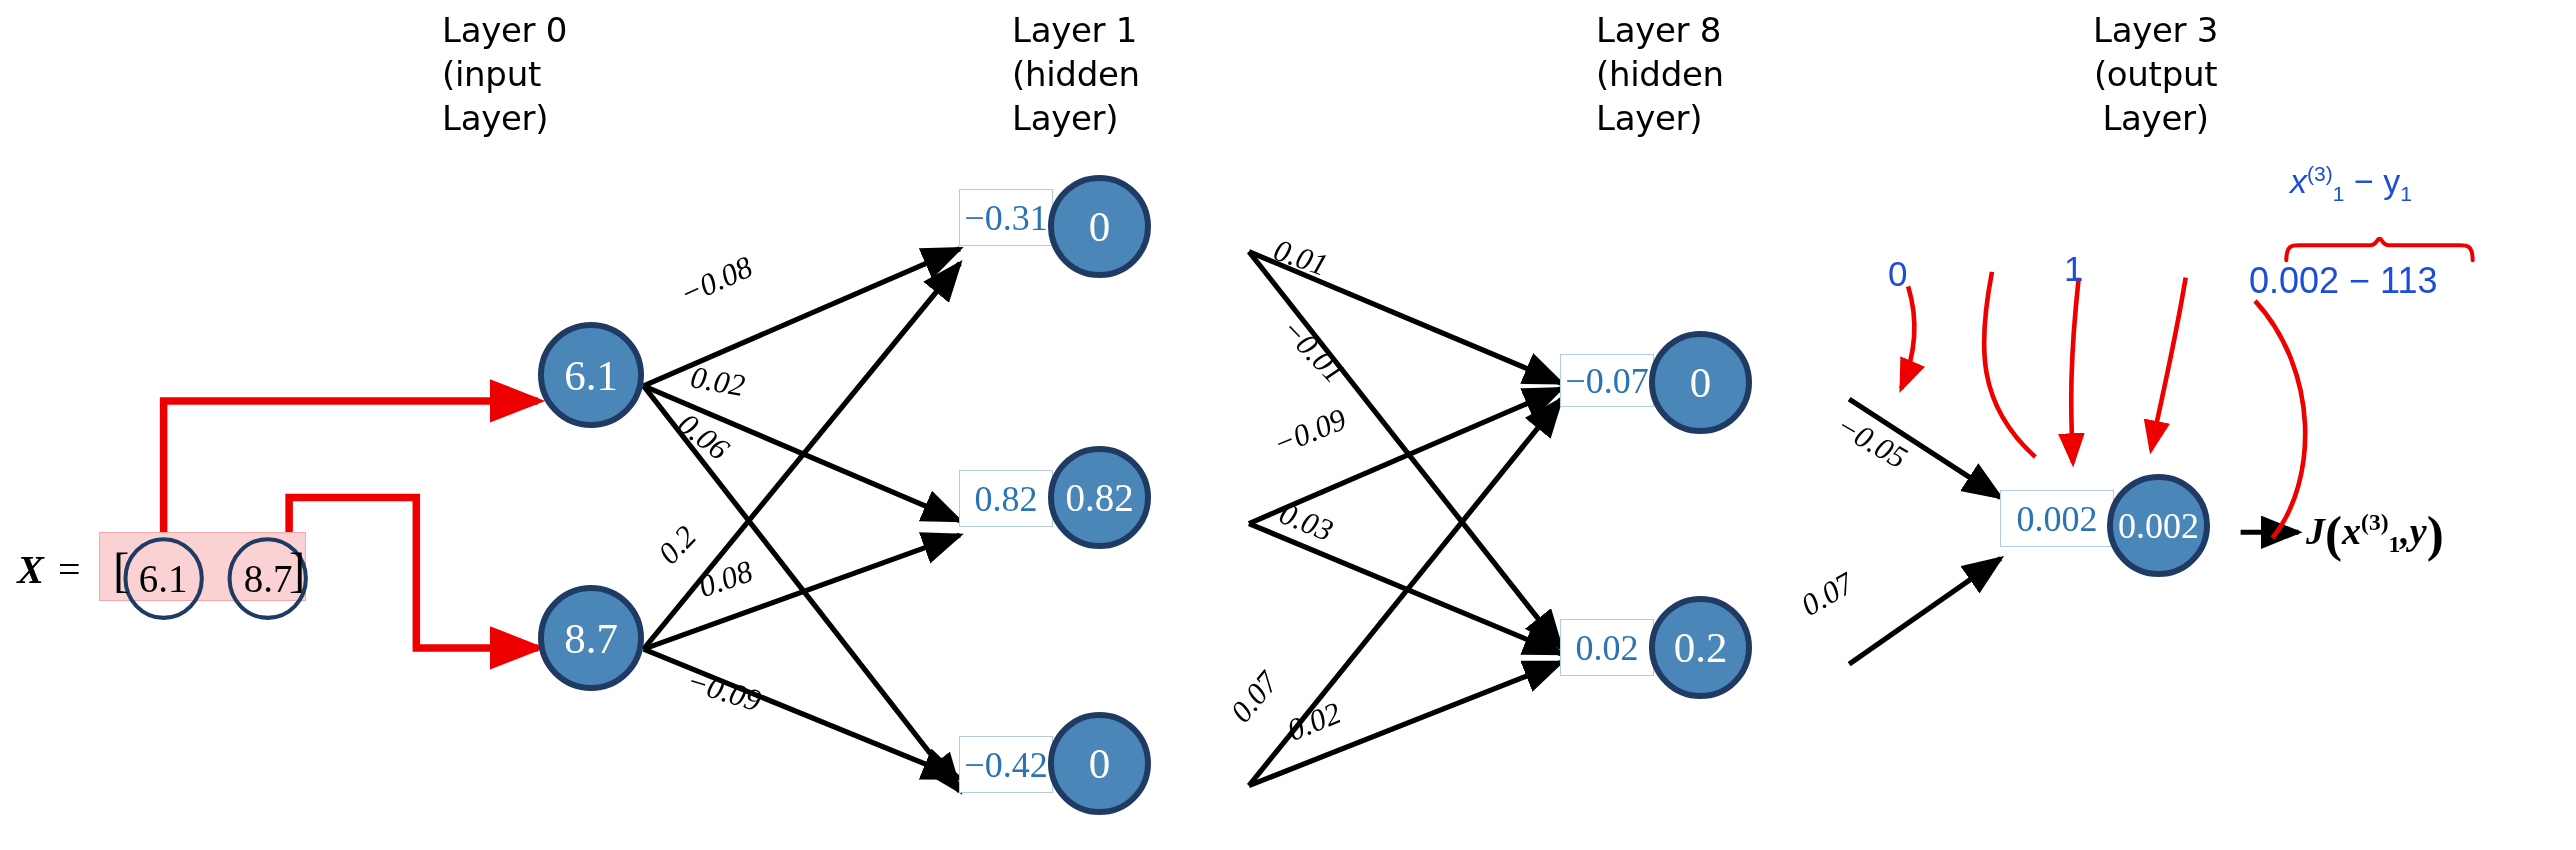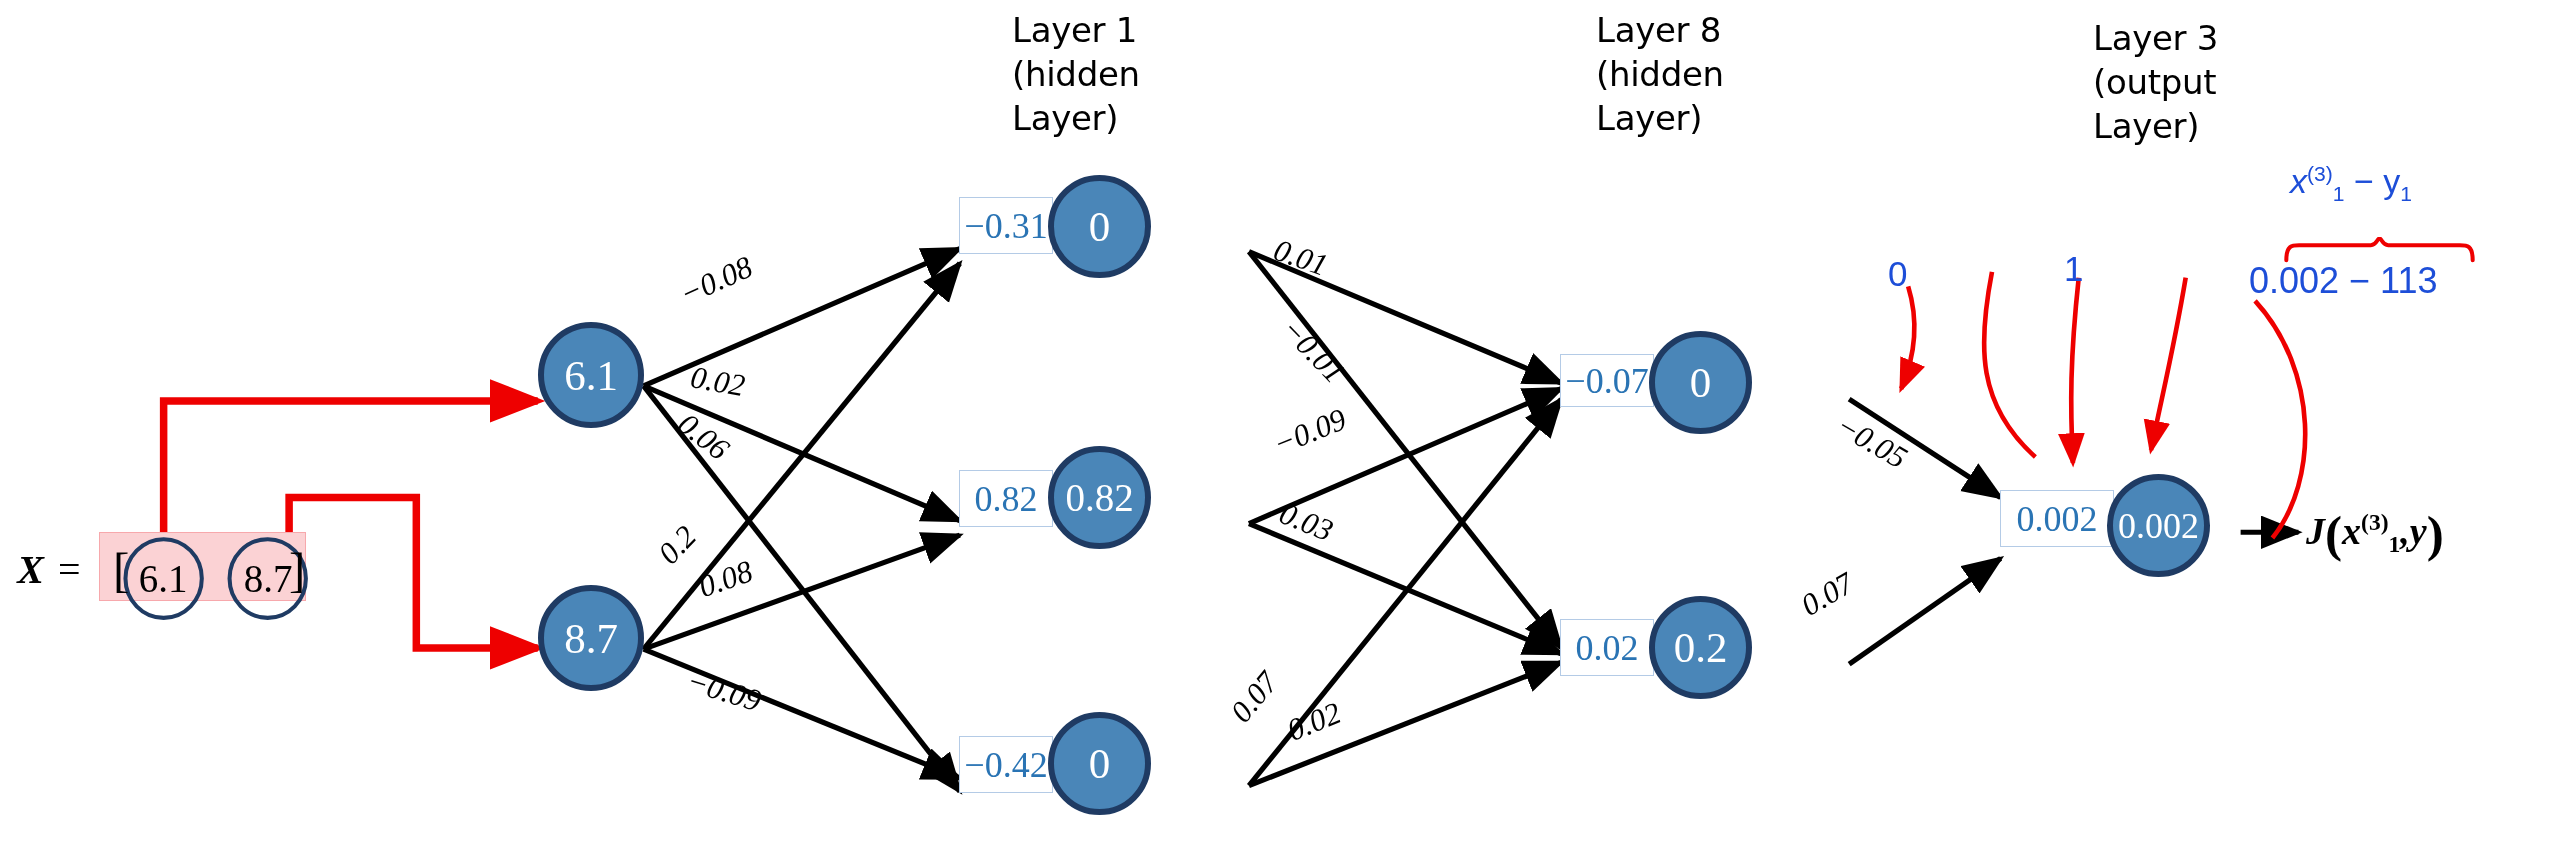--- a/index.html
+++ b/index.html
@@ -216,30 +216,33 @@
       <path d="M3445,470 C3420,600 3420,700 3520,790"></path>
 
       <path d="M3595,480 C3580,620 3580,700 3585,800" marker-end="url(#arrowRed)"></path>
 
       <path d="M3780,480 C3760,600 3740,680 3720,778" marker-end="url(#arrowRed)"></path>
 
       <path d="M3900,520 C4010,640 4010,830 3930,930"></path>
     </g>
   </svg>
 
+  <div class="layer-heading" style="left:442px; top:8px;"><span>Layer 0</span>
+<span>(input</span>
+<span>Layer)</span></div>
 
   <div class="layer-heading" style="left:1012px; top:8px;"><span>Layer 1</span>
 <span>(hidden</span>
 <span>Layer)</span></div>
 
   <div class="layer-heading" style="left:1596px; top:8px;"><span>Layer 8</span>
 <span>(hidden</span>
 <span>Layer)</span></div>
 
-  <div class="layer-heading" style="left:2093px; top:16px;"><span>Layer 3</span>
+  <div class="layer-heading" style="left:2093px; top:8px;text-align:center;"><span>Layer 3</span>
 <span>(output</span>
 <span>Layer)</span></div>
 
   <div id="x-equals" style="left:17.3px; top:546px;">X</div>
   <div id="x-eq-sign" style="left:58px; top:546px;">=</div>
 
   <div id="x-box" style="left:99px; top:532px; width:207px; height:69px;"></div>
 
   <div class="x-bracket" style="left:113px; top:541px;">[</div>
   <div class="x-bracket" style="left:289px; top:541px;">]</div>
@@ -252,21 +255,21 @@
   <div class="x-item" style="left:125px; top:552px; width:76px; height:52px;">6.1</div>
   <div class="x-item" style="left:230px; top:552px; width:76px; height:52px;">8.7</div>
 
   <div class="neuron" style="left:538px; top:322px; width:106px; height:106px;">
     <span>6.1</span>
   </div>
   <div class="neuron" style="left:538px; top:585px; width:106px; height:106px;">
     <span>8.7</span>
   </div>
 
-  <div class="valbox" style="left:959px; top:197px; width:94px; height:57px;">
+  <div class="valbox" style="left:959px; top:189px; width:94px; height:57px;">
     <span>−0.31</span>
   </div>
   <div class="neuron" style="left:1048px; top:175px; width:103px; height:103px;">
     <span>0</span>
   </div>
 
   <div class="valbox" style="left:959px; top:470px; width:94px; height:57px;">
     <span>0.82</span>
   </div>
   <div class="neuron small" style="left:1048px; top:446px; width:103px; height:103px;">

